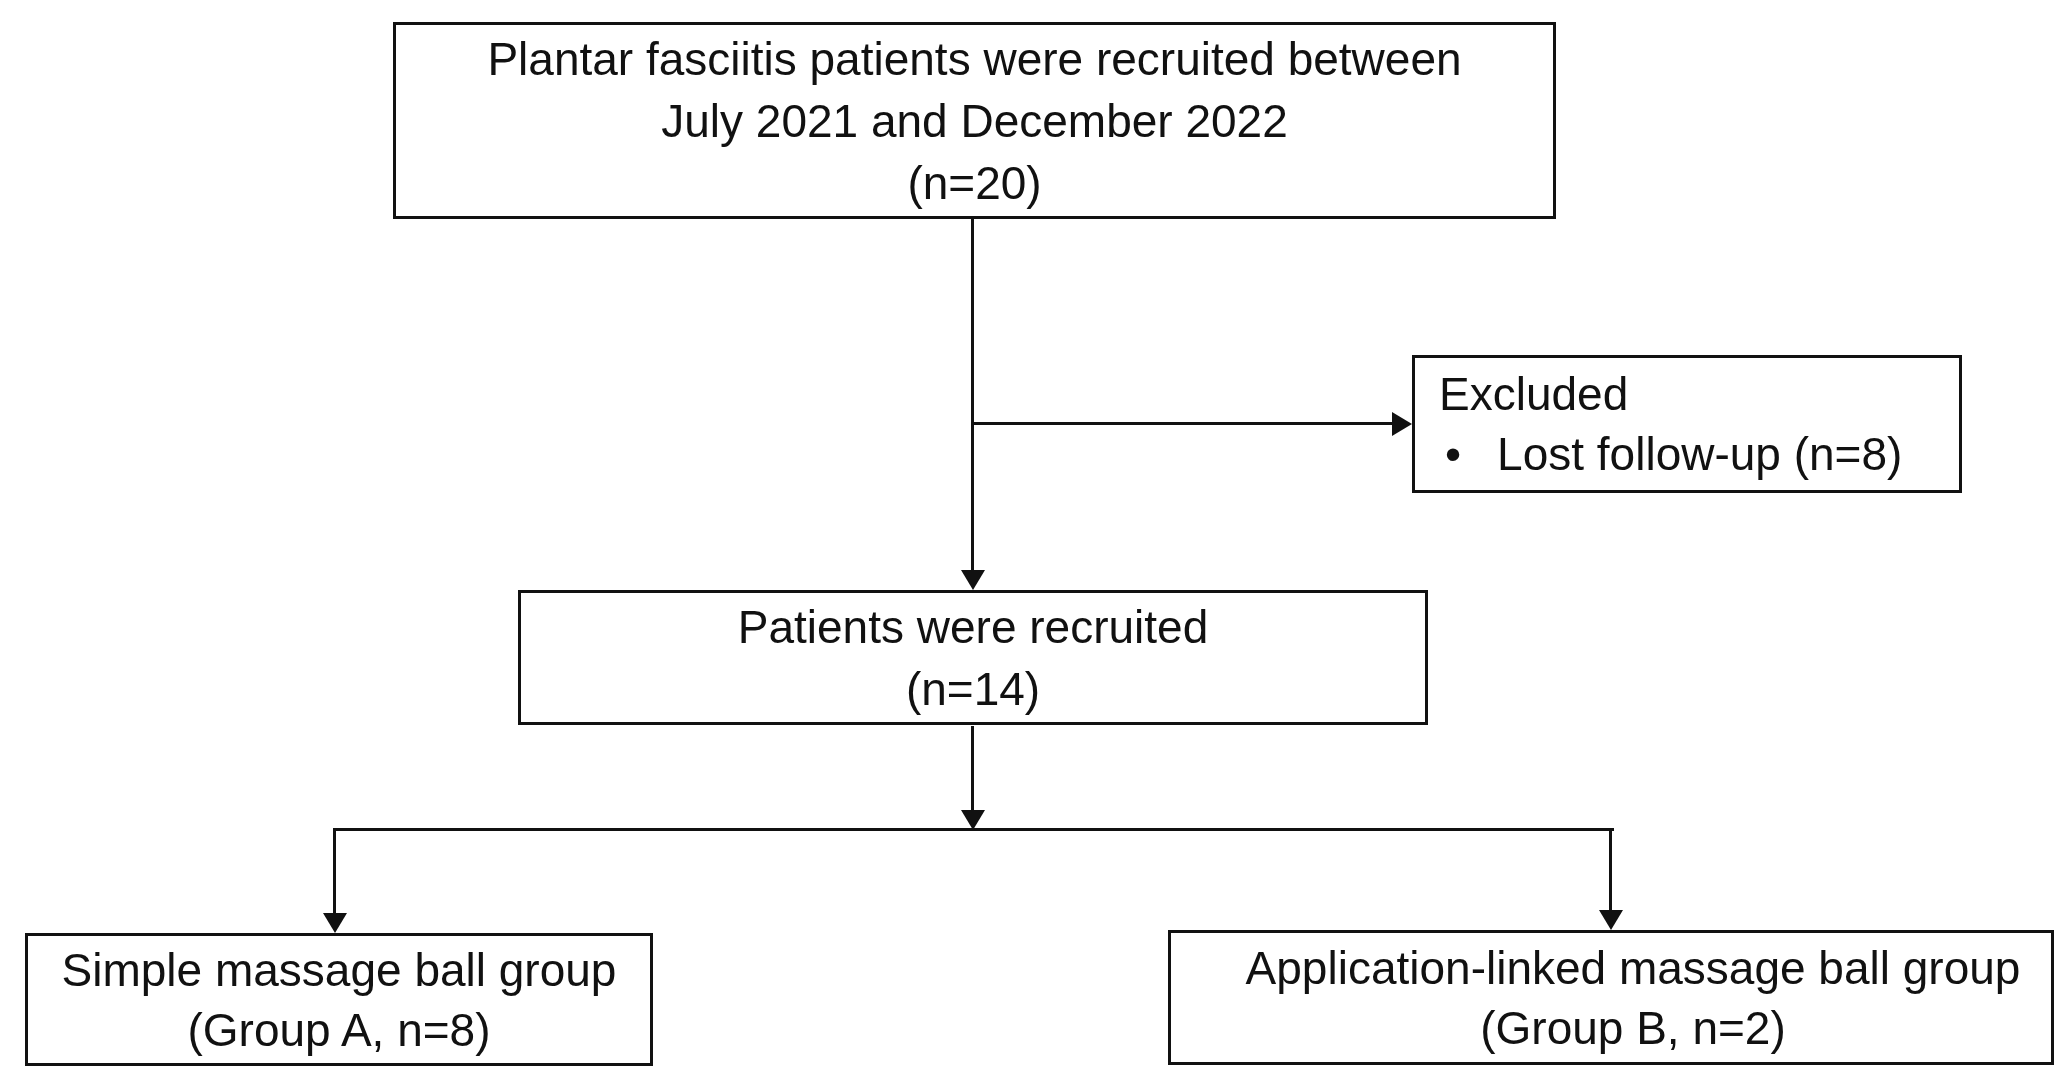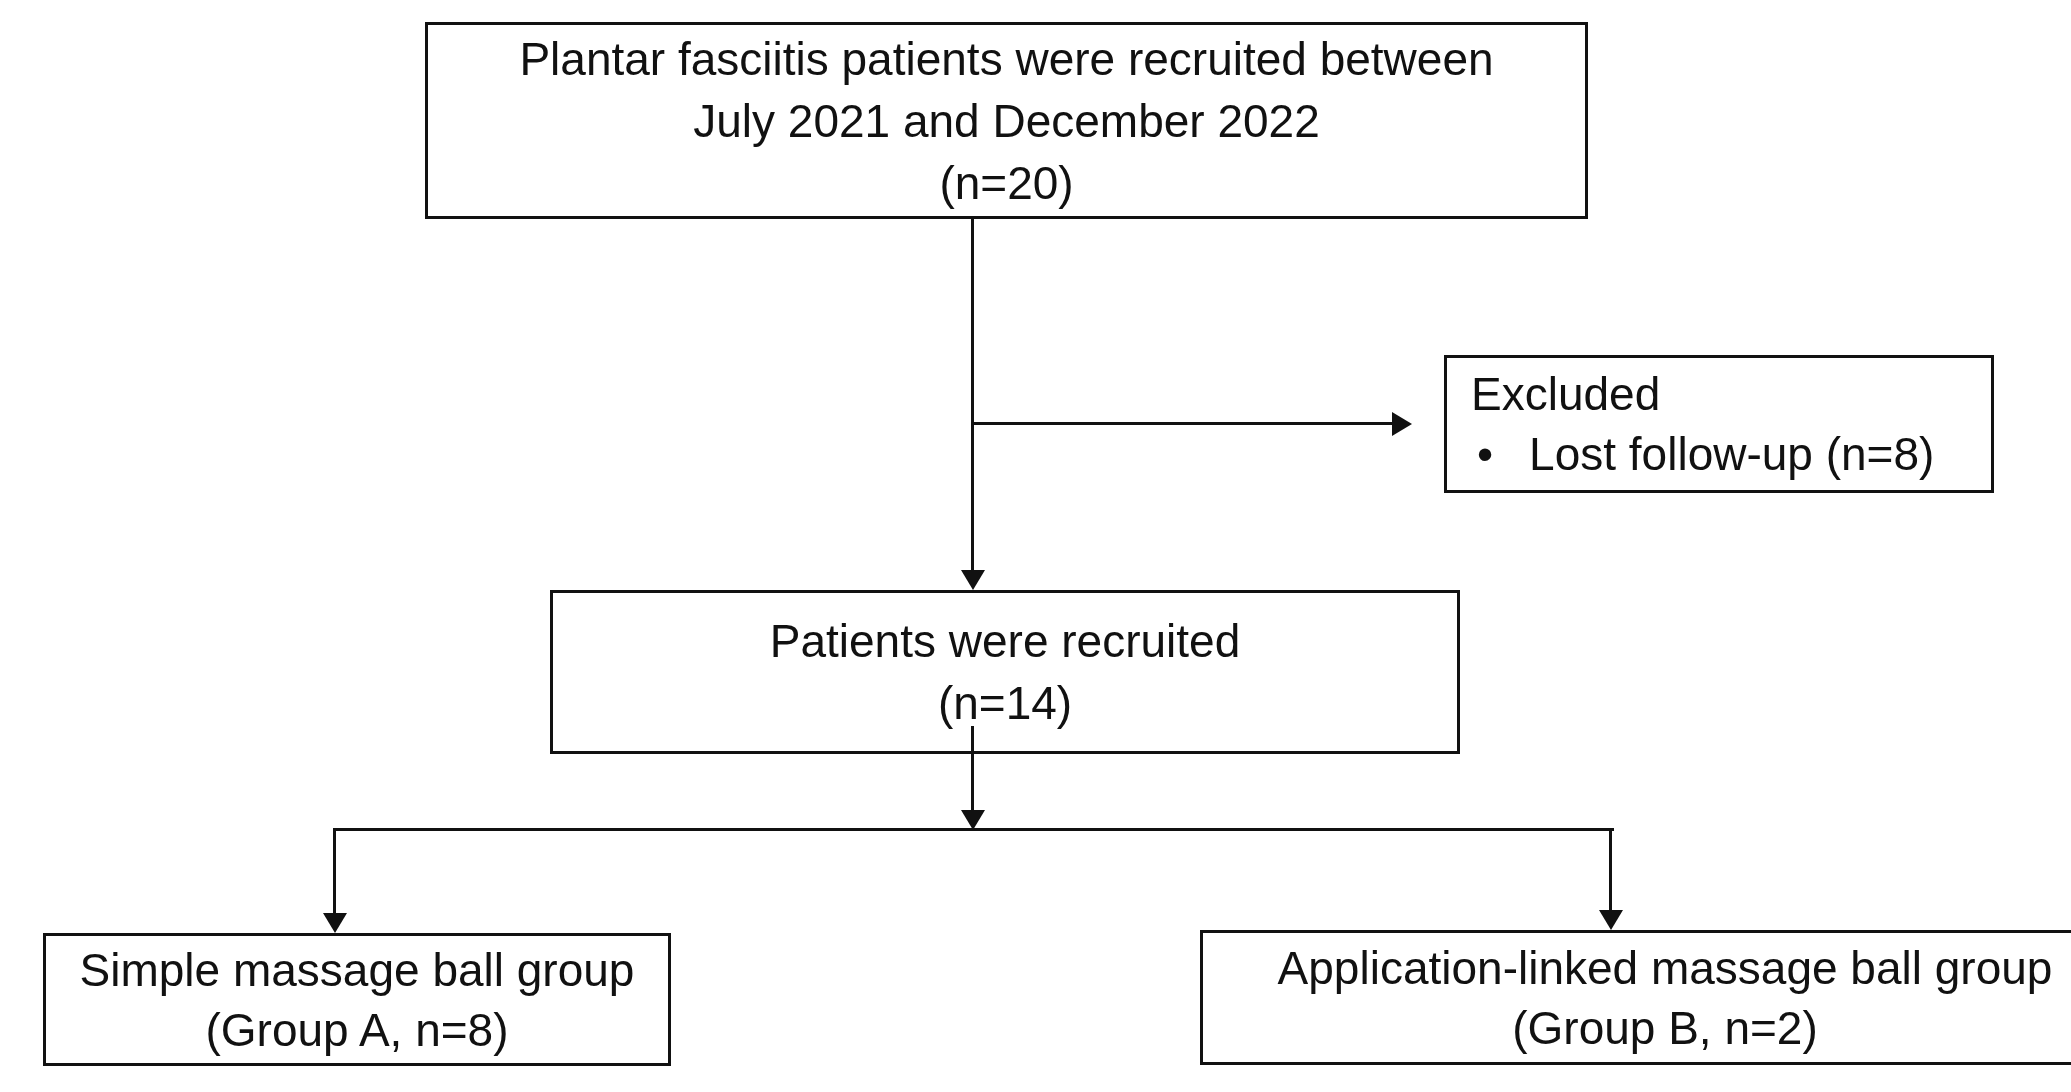--- a/index.html
+++ b/index.html
@@ -21,21 +21,20 @@
     position:absolute;
     border:3px solid var(--line);
     box-sizing:border-box;
     background:var(--bg);
     display:flex;
     flex-direction:column;
     justify-content:center;
     align-items:center;
     text-align:center;
     font-size:46px;
-    margin-left:32px;
   }
   .box .line{line-height:62px;white-space:nowrap;}
   .box.align-left{
     align-items:flex-start;
     text-align:left;
     padding-left:24px;
   }
   .box.align-left .line{line-height:60px;}
   .bullet-row{
     display:flex;
@@ -67,22 +66,22 @@
   .arrow-right{
     position:absolute;
     width:0;height:0;
     border-top:12px solid transparent;
     border-bottom:12px solid transparent;
     border-left:20px solid var(--line);
   }
   
   #box-initial  {left:393px;  top:22px;  width:1163px; height:197px;}
   #box-excluded {left:1412px; top:355px; width:550px;  height:138px;}
-  #box-recruited{left:518px;  top:590px; width:910px;  height:164px;}
-  #box-group-a  {left:11px;   top:933px; width:628px;  height:133px;}
+  #box-recruited{left:518px;  top:590px; width:910px;  height:135px;}
+  #box-group-a  {left:25px;   top:933px; width:628px;  height:133px;}
   #box-group-a .line{line-height:60px;}
   #box-group-b  {left:1168px; top:930px; width:886px;  height:135px;padding-left:44px;}
   #box-group-b .line{line-height:60px;}
   
   #conn-v1      {left:971px;  top:219px; height:353px;}
   #arr-v1       {left:961px;  top:570px;}
   #conn-h-excl  {left:973px;  top:422px; width:419px;}
   #arr-excl     {left:1392px; top:412px;}
   #conn-v2      {left:971px;  top:726px; height:86px;}
   #arr-v2       {left:961px;  top:810px;}

